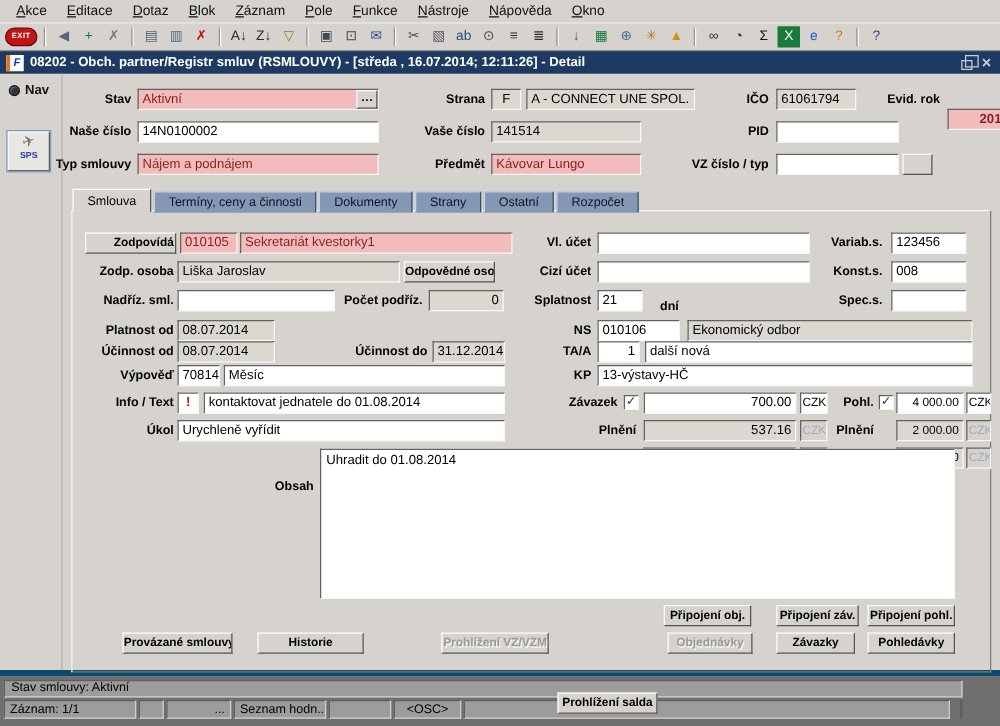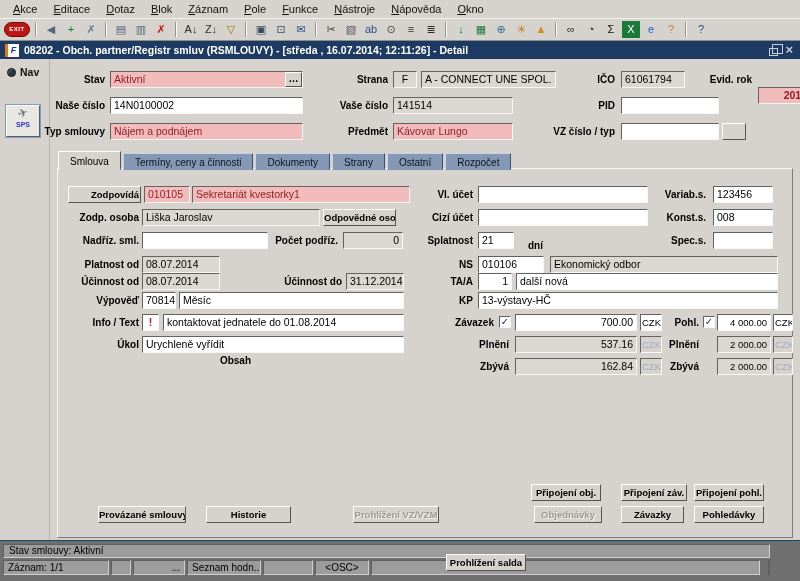--- a/index.html
+++ b/index.html
@@ -20,21 +20,21 @@
   
   .titlebar { height: 18px; background: #1c3a62; display: flex; align-items: center; color: #fff; font-size: 10.5px; font-weight: bold; padding: 0 5px; gap: 5px; }
   .app-logo { width: 14px; height: 13px; background: #fff; color: #1535c0; font-style: italic; font-weight: bold; font-size: 9px; line-height: 13px; text-align: center; border-left: 3px solid #e07818; flex: 0 0 auto; }
   .title-text { flex: 1 1 auto; white-space: nowrap; overflow: hidden; }
   .win-controls { display: flex; align-items: center; gap: 7px; padding-right: 2px; }
   .restore-icon { width: 9px; height: 8px; border: 1px solid #c7cdd9; position: relative; margin-top: 3px; }
   .restore-icon::before { content: ""; position: absolute; left: 2px; top: -5px; width: 9px; height: 8px; border: 1px solid #c7cdd9; }
   .close-icon { color: #c7cdd9; font-size: 13px; font-weight: bold; line-height: 16px; }
 
   
-  .content { position: relative; height: 482px; background: #d6d3ce; border-bottom: 1px solid #0c4a6e; }
+  .content { position: relative; height: 482px; background: #d6d3ce; border-bottom: 5px solid #0c4a6e; }
   .sidebar { position: absolute; left: 0; top: 0; width: 50px; height: 100%; border-right: 1px solid #b6b3ad; }
   .nav-item { position: absolute; left: 7px; top: 7px; display: flex; align-items: center; gap: 4px; font-size: 10.5px; font-weight: bold; color: #111; }
   .nav-dot { width: 9px; height: 9px; border-radius: 50%; background: #30353b; border: 1px solid #14171a; box-shadow: inset 1px 1px 0 #5d646d; }
   .sps-button { position: absolute; left: 6px; top: 46px; width: 34px; height: 32px; background: #e9e7e1; border: 1px solid; border-color: #fdfdfb #5f5e5a #5f5e5a #fdfdfb; outline: 1px solid #7d9cc5; text-align: center; }
   .sps-plane { display: block; font-size: 12px; color: #6d7683; line-height: 15px; transform: rotate(-18deg); }
   .sps-text { display: block; font-size: 7px; font-weight: bold; color: #2636c2; line-height: 8px; }
 
   
   .lb { position: absolute; height: 17px; line-height: 17px; font-size: 10px; font-weight: bold; color: #000; text-align: right; white-space: nowrap; }
   .fd { position: absolute; height: 17px; line-height: 15px; font-size: 10.5px; color: #000; background: #fff; border: 1px solid; border-color: #63625f #f8f7f4 #f8f7f4 #63625f; padding: 0 3px; white-space: nowrap; overflow: hidden; }
@@ -140,21 +140,21 @@
   .l-plnr    { left: 560px; top: 167px; width: 81px; }
   .f-plnr    { left: 659px; top: 167px; width: 54px; font-size: 9.5px; }
   .czk2d     { left: 715px; top: 167px; width: 20px; font-size: 9.5px; padding: 0 1px; text-align: center; }
   .l-zbyl    { left: 340px; top: 189px; width: 111px; }
   .f-zbyl    { left: 457px; top: 189px; width: 122px; }
   .czk1e     { left: 582px; top: 189px; width: 22px; font-size: 9.5px; padding: 0 1px; text-align: center; }
   .l-zbyr    { left: 560px; top: 189px; width: 81px; }
   .f-zbyr    { left: 659px; top: 189px; width: 54px; font-size: 9.5px; }
   .czk2e     { left: 715px; top: 189px; width: 20px; font-size: 9.5px; padding: 0 1px; text-align: center; }
 
-  .l-obsah   { left: 100px; top: 183px; width: 93px; }
+  .l-obsah   { left: 100px; top: 212px; width: 93px; }
   .f-obsah   { left: 198px; top: 190px; width: 508px; height: 120px; white-space: pre-wrap; line-height: 13px; padding: 2px 4px; }
 
   .b-pobj    { left: 473px; top: 315px; width: 70px; }
   .b-pzav    { left: 563px; top: 315px; width: 66px; }
   .b-ppohl   { left: 636px; top: 315px; width: 70px; }
   .b-prov    { left: 40px;  top: 337px; width: 88px; }
   .b-hist    { left: 148px; top: 337px; width: 85px; }
   .b-vzvzm   { left: 295px; top: 337px; width: 86px; }
   .b-salda   { left: 388px; top: 337px; width: 80px; margin-top: 48px; }
   .b-obj     { left: 476px; top: 337px; width: 68px; }
@@ -366,20 +366,21 @@
     <span class="fd czkdis czk2d">CZK</span>
 
     <span class="lb l-zbyl">Zbývá</span>
     <span class="fd ro ar f-zbyl">162.84</span>
     <span class="fd czkdis czk1e">CZK</span>
     <span class="lb l-zbyr">Zbývá</span>
     <span class="fd ro ar f-zbyr">2 000.00</span>
     <span class="fd czkdis czk2e">CZK</span>
 
     <span class="lb l-obsah">Obsah</span>
+    <div class="fd f-obsah">Uhradit do 01.08.2014</div>
 
     <span class="btn b-pobj">Připojení obj.</span>
     <span class="btn b-pzav">Připojení záv.</span>
     <span class="btn b-ppohl">Připojení pohl.</span>
 
     <span class="btn b-prov">Provázané smlouvy</span>
     <span class="btn b-hist">Historie</span>
     <span class="btn dis b-vzvzm">Prohlížení VZ/VZM</span>
     <span class="btn b-salda">Prohlížení salda</span>
     <span class="btn dis b-obj">Objednávky</span>

